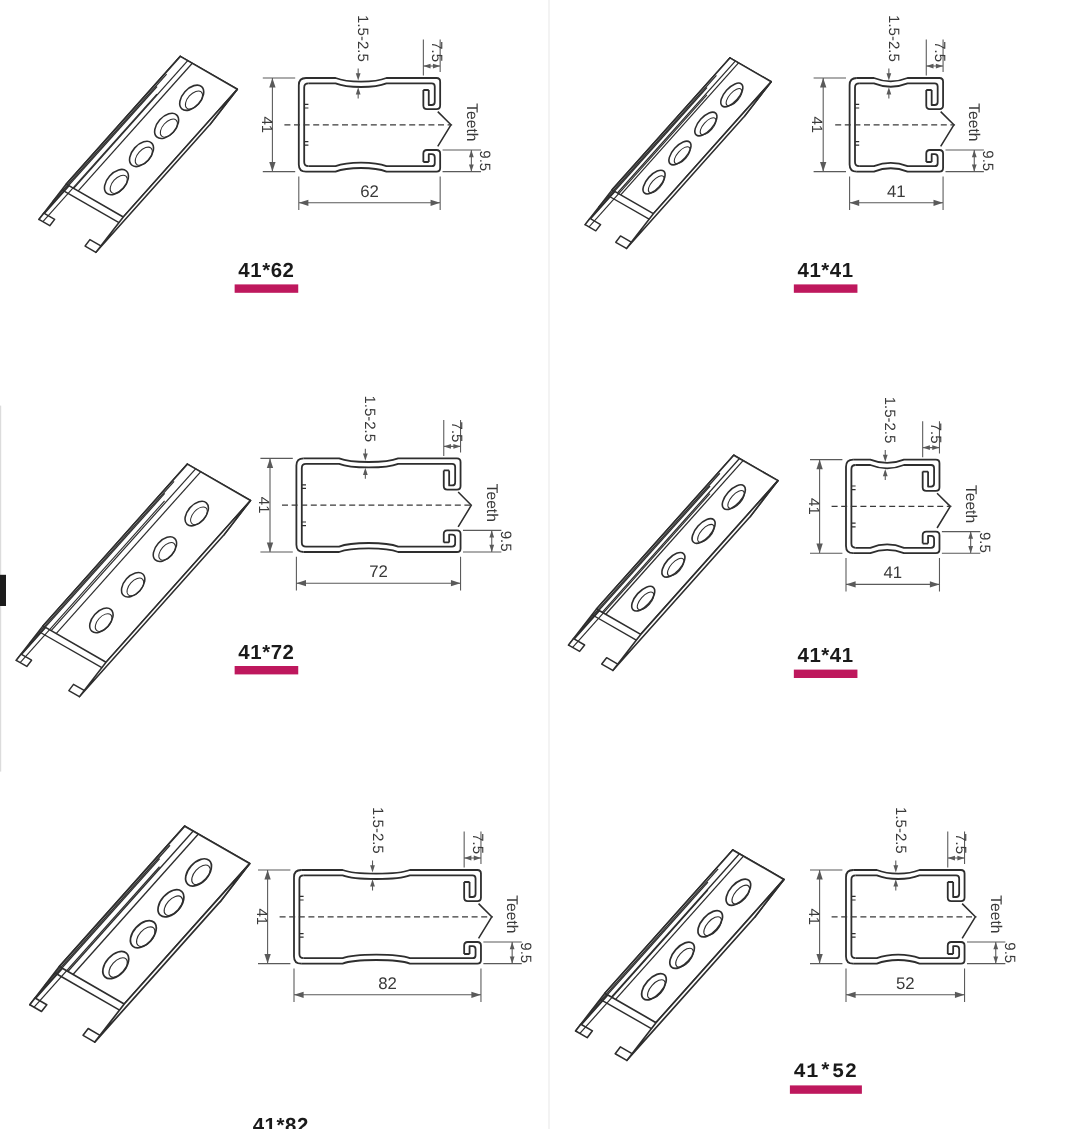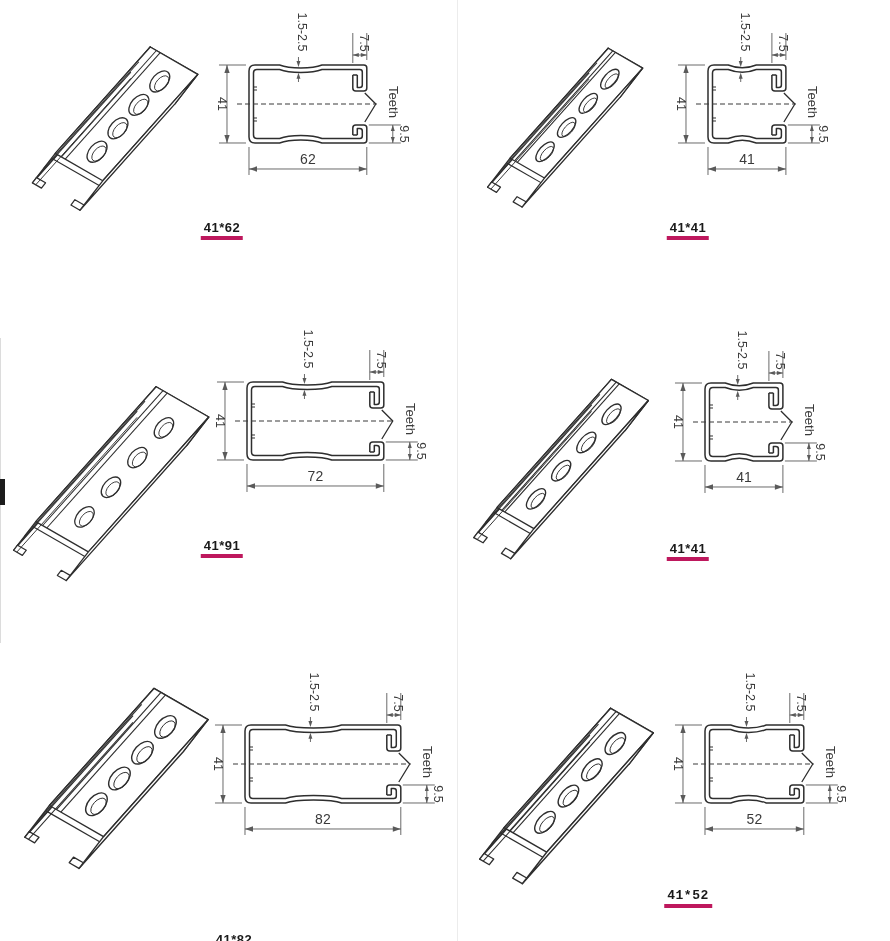--- a/index.html
+++ b/index.html
@@ -7,22 +7,22 @@
     width:890px;height:941px;position:relative;background:#ffffff;
     font-family:"Liberation Sans",sans-serif;overflow:hidden;
   }
   .abs{position:absolute}
   .divider{position:absolute;top:0;width:1px;height:941px;background:#ececec}
   .edge-line{position:absolute;left:0;width:1px;background:#dcdcdc}
   .edge-mark{position:absolute;left:0;width:5px;background:#1c1c1c}
   svg{display:block;overflow:visible}
   .size-label{
     position:absolute;transform:translate(-50%,-50%);
-    font-size:13px;font-weight:700;color:#1a1a1a;
-    border-bottom:4px solid #be185d;padding:0 3px 1px 3px;
+    font-size:17px;font-weight:700;color:#1a1a1a;
+    border-bottom:7px solid #be185d;padding:0 3px 1px 3px;
     letter-spacing:.5px;white-space:nowrap;
   }
 </style>
 </head>
 <body>
 
 <div class="divider" style="left:457px"></div>
 <div class="edge-line" style="top:338px;height:305px"></div>
 <div class="edge-mark" style="top:479px;height:26px"></div>
 
@@ -284,21 +284,21 @@
       </g>
       <g>
         <path d="M 178.79999999999998,98 L 210.79999999999998,98 M 178.79999999999998,116 L 210.79999999999998,116
     M 202.79999999999998,98 L 202.79999999999998,116" stroke="#5a5a5a" stroke-width="0.9" fill="none"></path>
         <path d="M0,0 L-6,1.98 L-6,-1.98 Z" transform="translate(202.79999999999998,98) rotate(-90)" fill="#5a5a5a"></path>
         <path d="M0,0 L-6,1.98 L-6,-1.98 Z" transform="translate(202.79999999999998,116) rotate(90)" fill="#5a5a5a"></path>
         <text x="210.29999999999998" y="107" text-anchor="middle" fill="#3a3a3a" font-size="12.5" transform="rotate(90 210.29999999999998 107)">9.5</text>
       </g>
       <text x="198.79999999999998" y="75" text-anchor="middle" fill="#3a3a3a" font-size="13" transform="rotate(90 198.79999999999998 75)">Teeth</text>
     </svg>
-  <div class="size-label" style="left: 222px; top: 548px;"><span>41*91</span></div>
+  <div class="size-label" style="left: 222px; top: 548px;"><span>41*72</span></div>
 </section>
 <section>
   <svg class="abs iso" viewBox="0 0 196 229.01" style="left: 468px; top: 340px; width: 190px; height: 262px;">
       <path stroke="#2e2e2e" stroke-width="1.4" stroke-linejoin="round" d="M 6.0,183.2 L 124.0,51.0 L 148.0,20.0 L 30.0,152.2 Z" fill="#ffffff"></path>
       <path stroke="#2e2e2e" stroke-width="1.4" stroke-linejoin="round" d="M 148.0,20.0 L 186.0,41.8 L 162.0,72.8 L 124.0,51.0 Z" fill="#ffffff"></path>
       <path stroke="#2e2e2e" stroke-width="1.4" stroke-linejoin="round" d="M 30.0,152.2 L 148.0,20.0 L 186.0,41.8 L 68.0,174.0 Z" fill="#ffffff"></path>
       <path stroke="#2e2e2e" stroke-width="1.4" stroke-linejoin="round" d="M 68.0,174.0 L 186.0,41.8 L 162.0,72.8 L 44.0,205.0 Z" fill="#ffffff"></path>
       <path stroke="#2e2e2e" stroke-width="1.1" stroke-linejoin="round" fill="none" d="M 34.9,155.0 L 152.9,22.8"></path>
       <path stroke="#2e2e2e" stroke-width="1.1" stroke-linejoin="round" fill="none" d="M 38.0,156.7 L 156.0,24.6"></path>
       <path stroke="#2e2e2e" stroke-width="1.1" stroke-linejoin="round" fill="none" d="M 18.0,167.7 L 136.0,35.5"></path>

